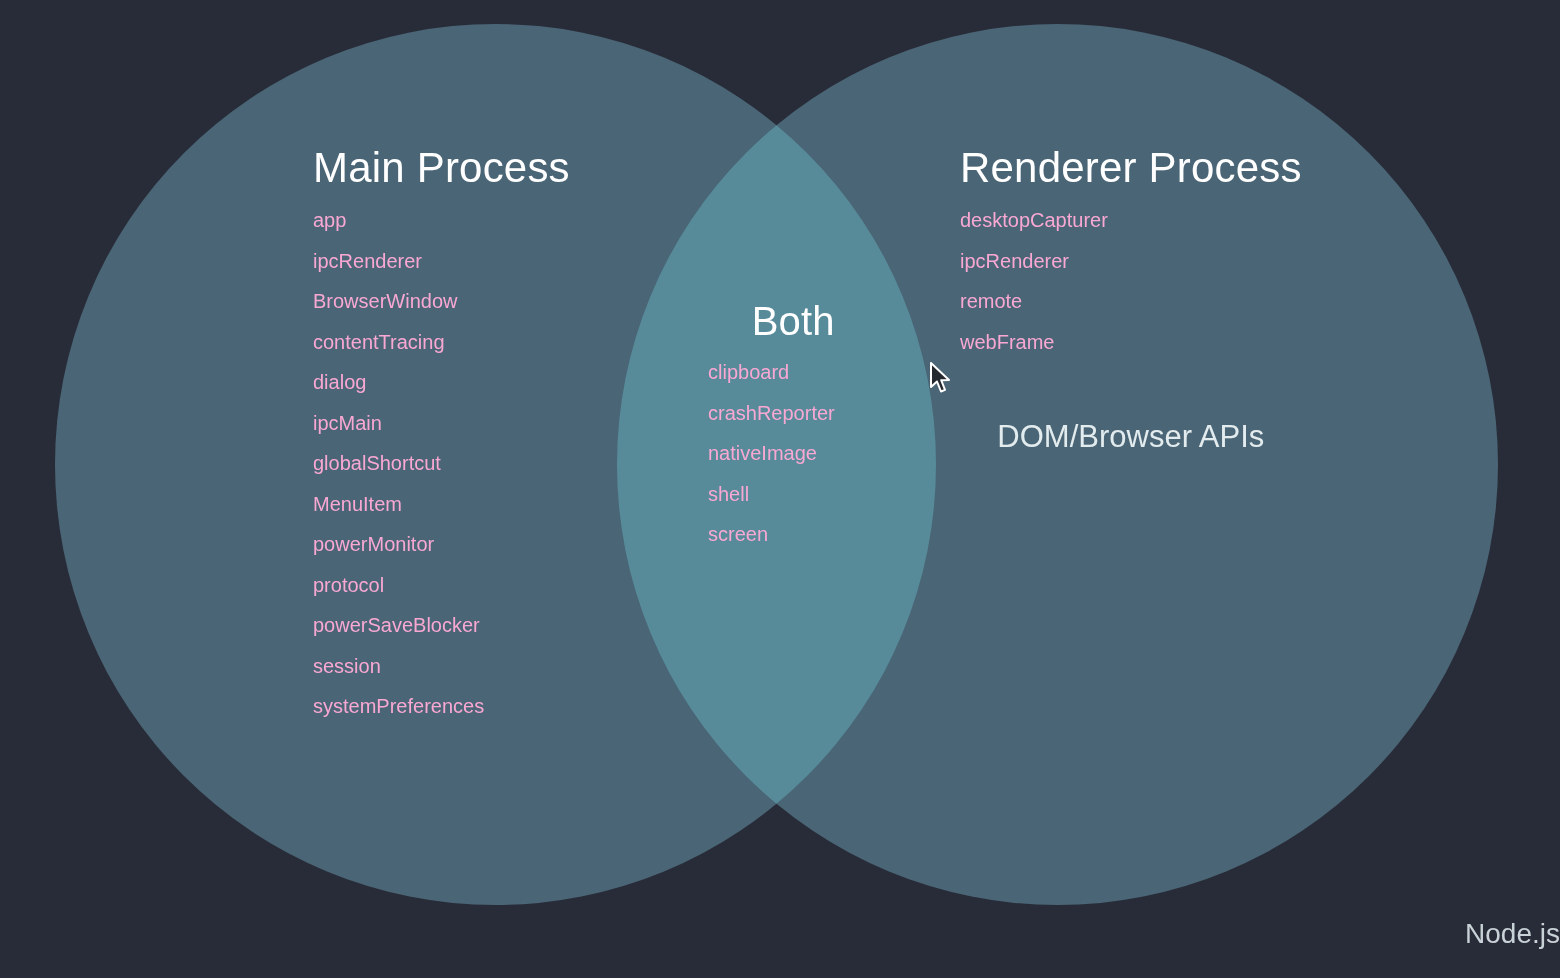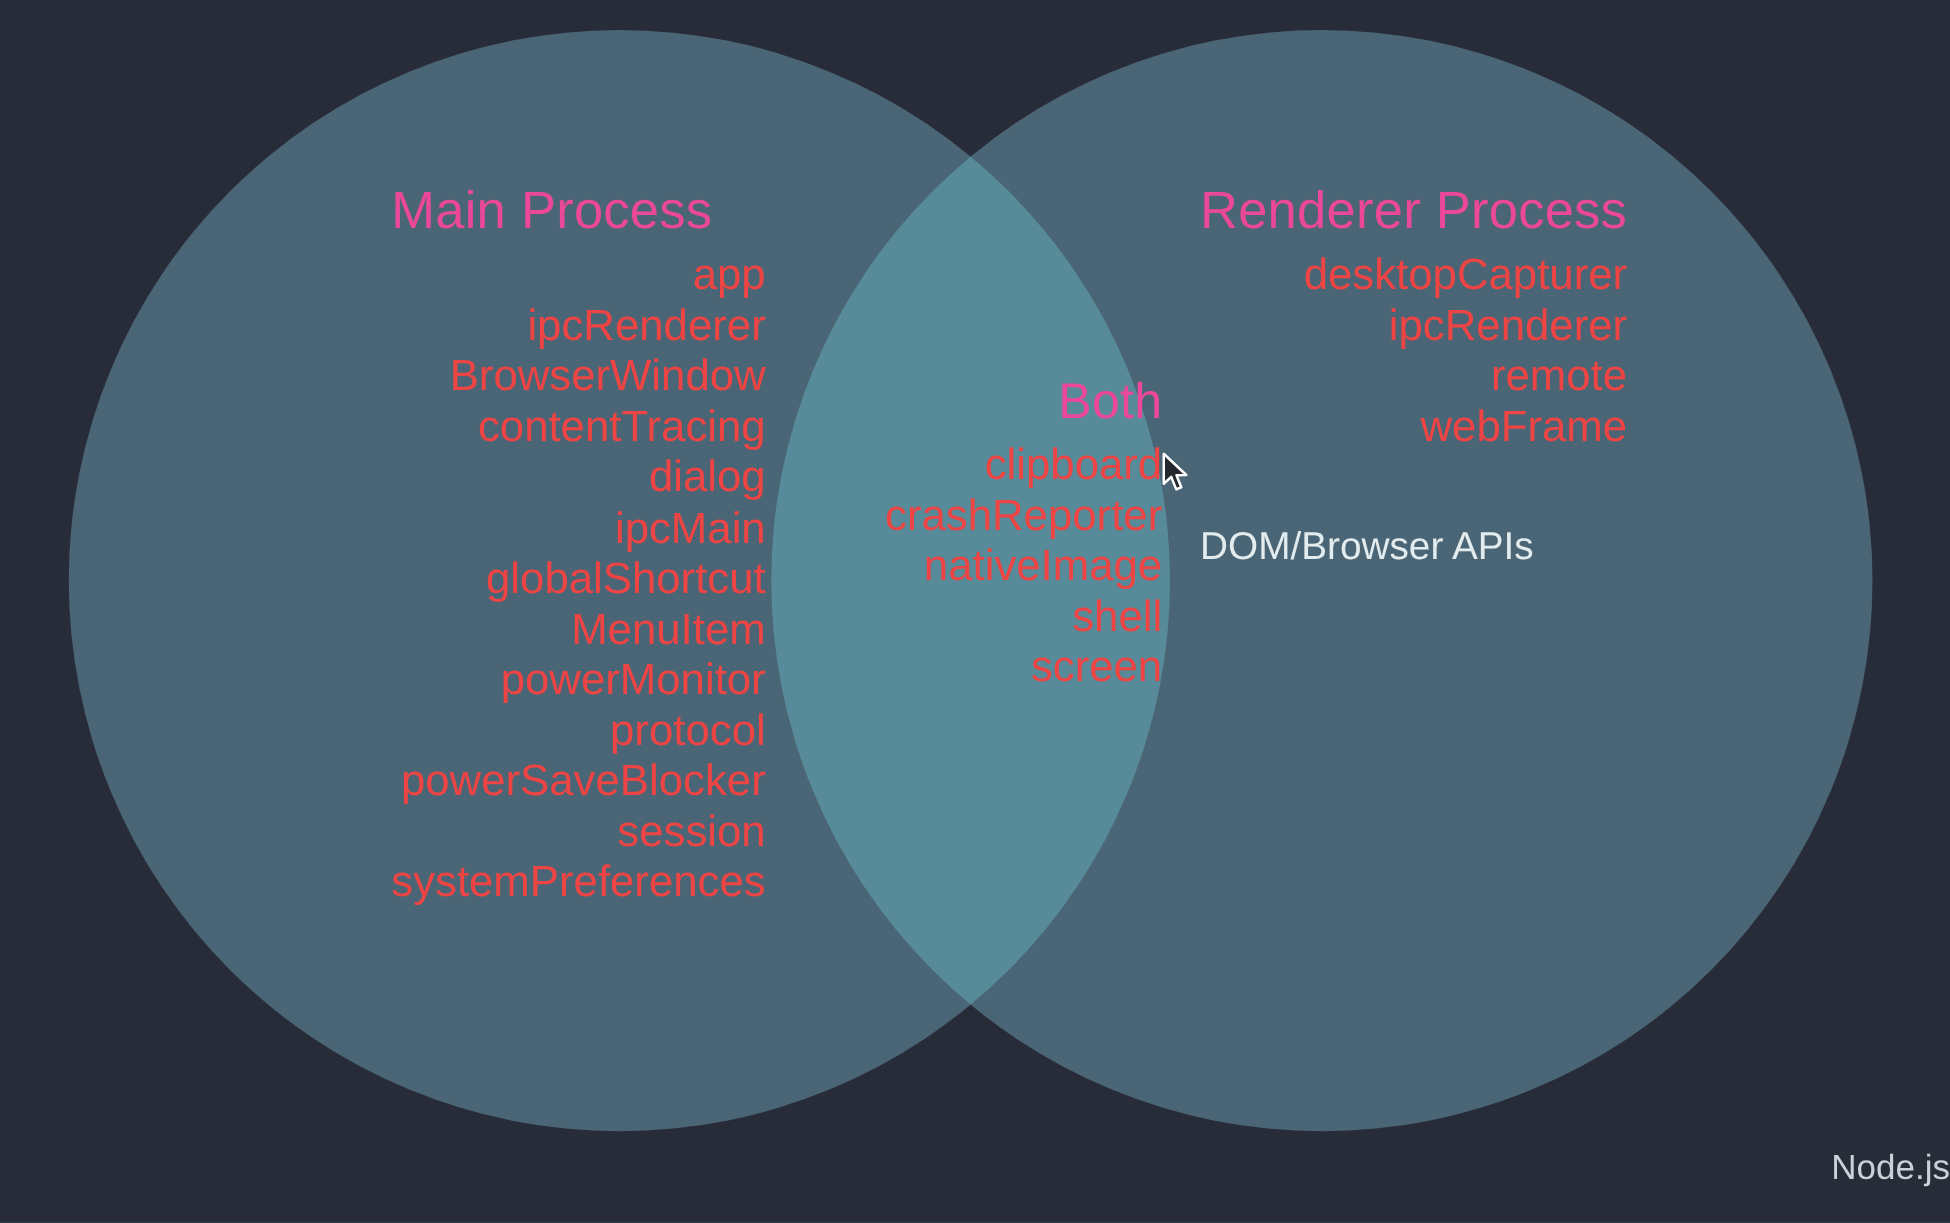--- a/index.html
+++ b/index.html
@@ -48,45 +48,45 @@
   }
 
   
   .block {
     position: absolute;
     z-index: 5;
   }
   .heading {
     font-size: 42px;
     font-weight: 300;
-    color: #ec4899;
+    color: #ffffff;
     letter-spacing: 0.2px;
     line-height: 1.05;
     margin: 0 0 10px 0;
     white-space: nowrap;
   }
   .item-list {
     list-style: none;
     margin: 0;
     padding: 0;
   }
   .item-list li {
-    font-size: 35px;
+    font-size: 20px;
     font-weight: 400;
-    color: #ef4444;
+    color: #f9a8d4;
     line-height: 40.5px;
     white-space: nowrap;
-    text-align: right;
   }
   .note {
     font-size: 31px;
     font-weight: 400;
     color: #e2ebed;
     white-space: nowrap;
     margin-top: 57px;
+    text-align: center;
   }
 
   #block-main     { left: 313px; top: 146px; }
   #block-both     { left: 708px; top: 300px; }
   #block-renderer { left: 960px; top: 146px; }
 
   #block-both .heading { font-size: 40px; text-align: right; }
 
   
   #node-caption {

